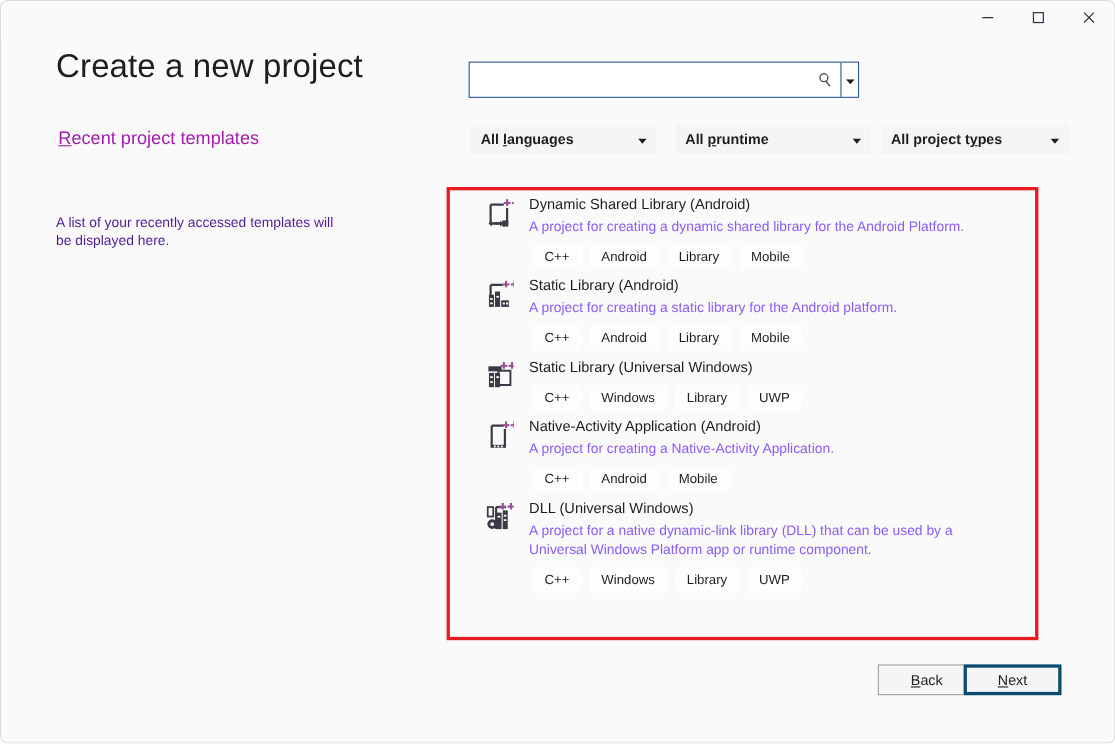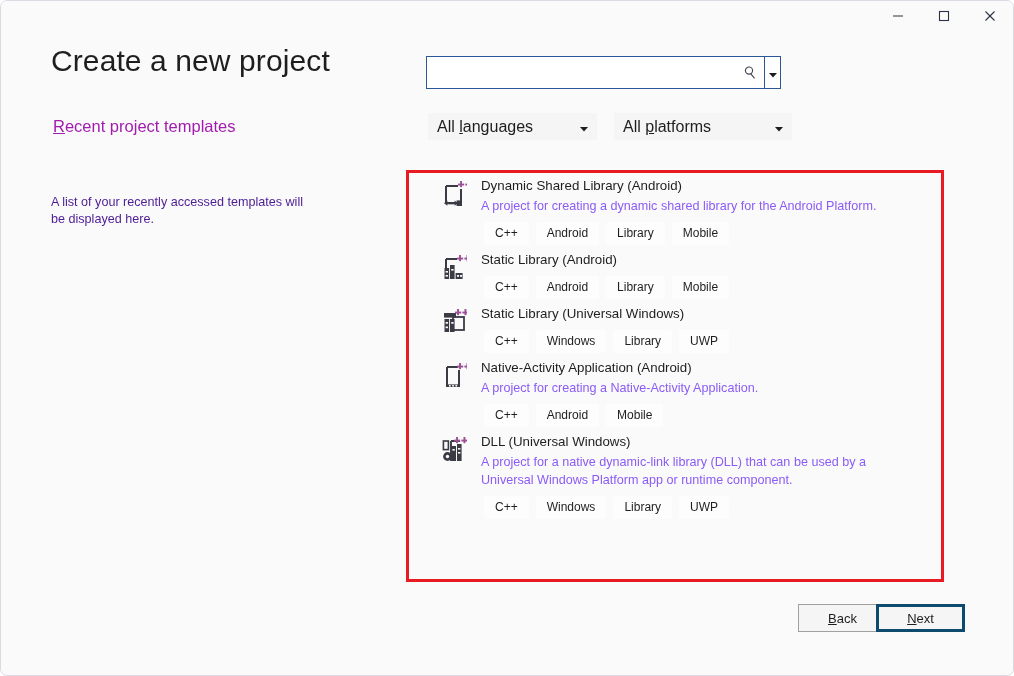--- a/index.html
+++ b/index.html
@@ -83,23 +83,24 @@
 
   
   .filter {
     position: absolute; top: 112px;
     height: 27px;
     background: #f5f5f5;
     display: flex; align-items: center;
     cursor: default;
   }
   .filter .flabel {
-    font-size: 16px; color: #1e1e1e;
+    font-size: 13px; color: #1e1e1e;
     padding-left: 9px;
     white-space: nowrap;
+    font-weight: bold;
   }
   .filter .fchev {
     position: absolute; right: 9px; top: 50%;
     transform: translateY(-50%);
   }
   .mn { text-decoration: underline; }
   #filter-languages { left: 427px; width: 169px; }
   #filter-platforms { left: 613px; width: 178px; }
   #filter-types     { left: 800px; width: 171px; }
 
@@ -217,21 +218,29 @@
 
   <div class="filter" id="filter-languages">
     <span class="flabel"><span>All </span><span class="mn">l</span><span>anguages</span></span>
     <span class="fchev">
       <svg width="8" height="5" viewBox="0 0 8 5">
           <path d="M0 0 L4 4.6 L8 0 Z" fill="#1e1e1e"></path>
         </svg>
     </span>
   </div>
   <div class="filter" id="filter-platforms">
-    <span class="flabel"><span>All </span><span class="mn">p</span><span>latforms</span></span>
+    <span class="flabel"><span>All </span><span class="mn">p</span><span>runtime</span></span>
+    <span class="fchev">
+      <svg width="8" height="5" viewBox="0 0 8 5">
+          <path d="M0 0 L4 4.6 L8 0 Z" fill="#1e1e1e"></path>
+        </svg>
+    </span>
+  </div>
+  <div class="filter" id="filter-types">
+    <span class="flabel"><span>All project t</span><span class="mn">y</span><span>pes</span></span>
     <span class="fchev">
       <svg width="8" height="5" viewBox="0 0 8 5">
           <path d="M0 0 L4 4.6 L8 0 Z" fill="#1e1e1e"></path>
         </svg>
     </span>
   </div>
 
   <div id="template-list">
       <div class="tpl">
         <div class="tpl-icon">
@@ -275,20 +284,21 @@
             <g fill="#9b4f96">
               <rect x="16" y="2.6" width="6.2" height="1.9"></rect>
               <rect x="18.1" y="0" width="1.9" height="6.2"></rect>
               <rect x="23.4" y="2.6" width="6.2" height="1.9"></rect>
               <rect x="25.5" y="0" width="1.9" height="6.2"></rect>
             </g>
           </svg>
         </div>
         <div class="tpl-body">
           <div class="tpl-title">Static Library (Android)</div>
+          <div class="tpl-desc">A project for creating a static library for the Android platform.</div>
           <div class="tags">
             <span class="tag">C++</span>
             <span class="tag">Android</span>
             <span class="tag">Library</span>
             <span class="tag">Mobile</span>
           </div>
         </div>
       </div>
       <div class="tpl">
         <div class="tpl-icon">

